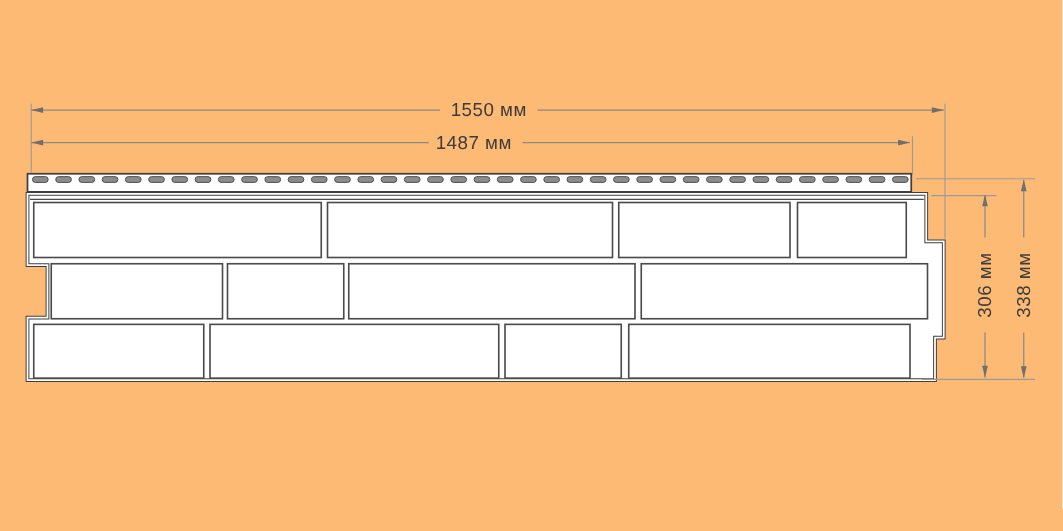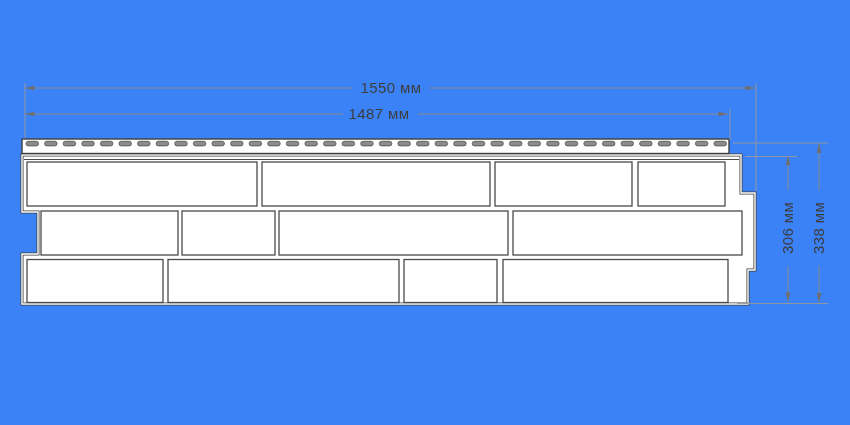--- a/index.html
+++ b/index.html
@@ -3,21 +3,21 @@
 <meta charset="utf-8">
 <style>
   html, body {
     margin: 0; padding: 0;
     background: #ffffff;
     font-family: "Liberation Sans", sans-serif;
   }
   .canvas {
     position: relative;
     width: 850px; height: 425px;
-    background: #3b82f6;
+    background: #fdba74;
     overflow: hidden;
     text-decoration: underline;
   }
   svg { display: block; }
   .dim-label {
     font-family: "Liberation Sans", sans-serif;
     font-size: 15px;
     fill: #3d3d3d;
     letter-spacing: 0.4px;
   }

